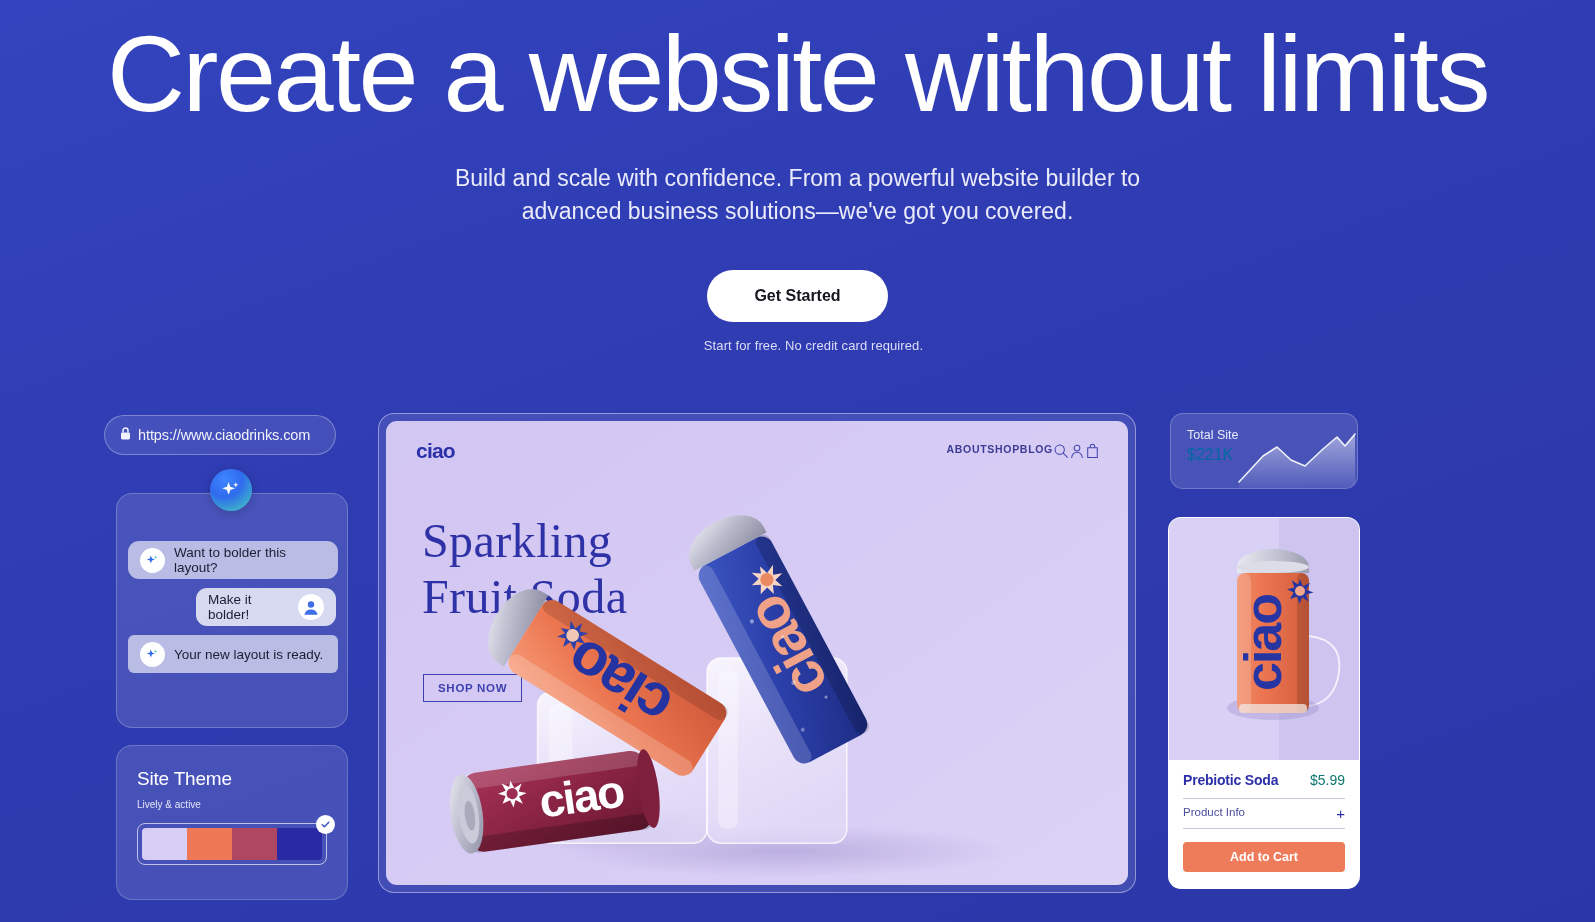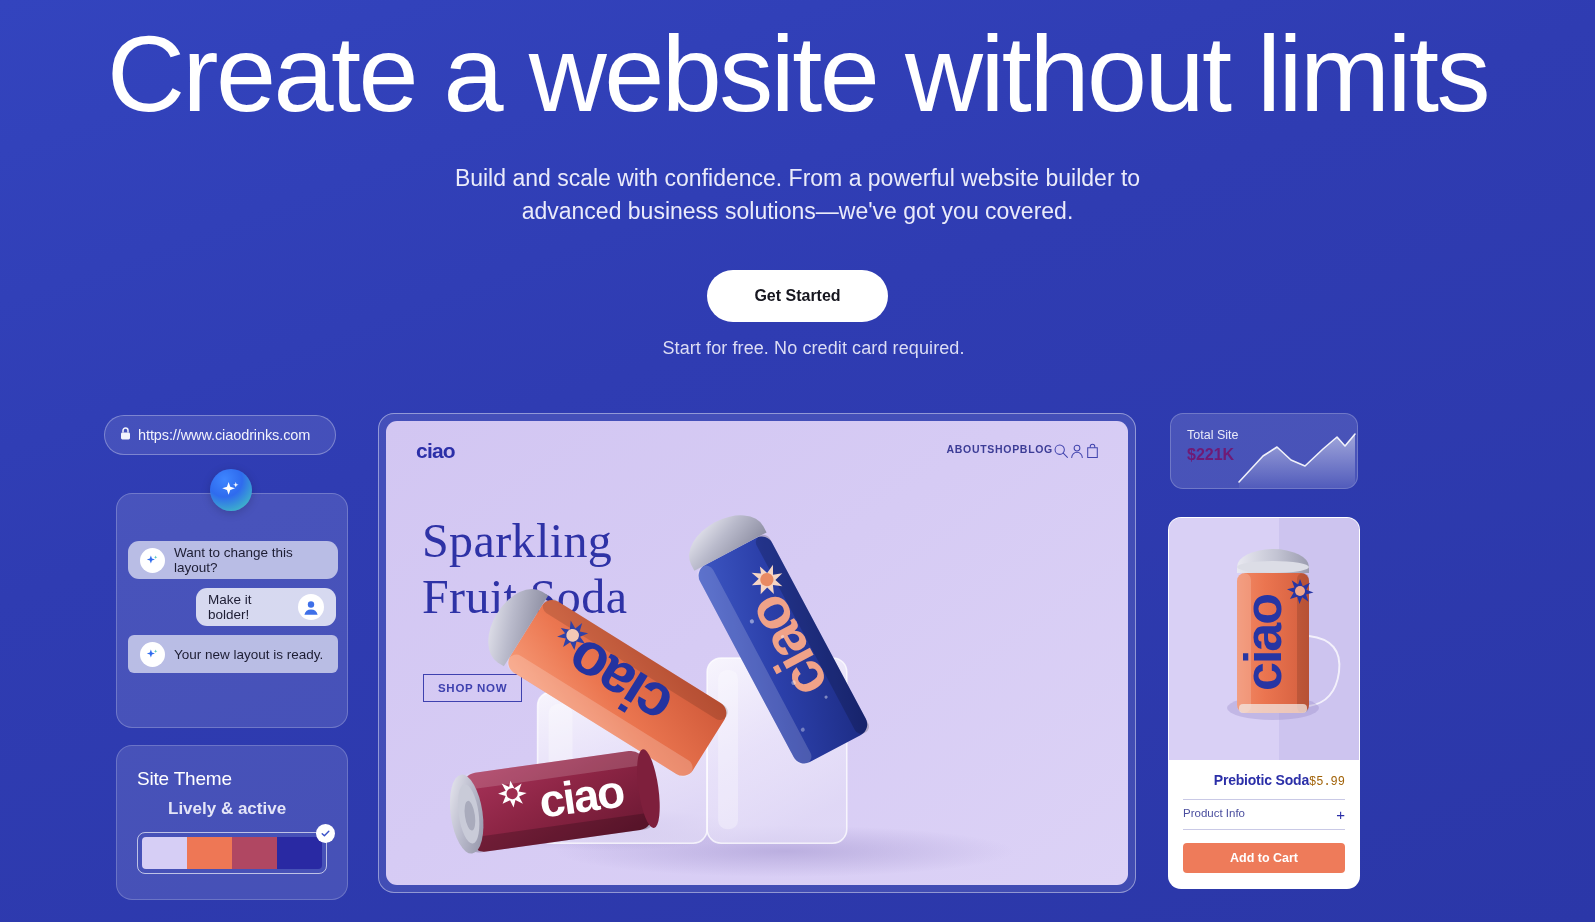--- a/index.html
+++ b/index.html
@@ -39,21 +39,21 @@
     border: none;
     border-radius: 40px;
     padding: 17px 47px;
     font-size: 16px;
     font-weight: 700;
     font-family: "Liberation Sans", sans-serif;
     cursor: pointer;
   }
   .cta-note {
     color: #DCDDF4;
-    font-size: 18px;
+    font-size: 13px;
     margin-top: 16px;
     letter-spacing: .1px;
     margin-left: 32px;
   }
 
   
   .stage { position: absolute; left: 0; top: 405px; width: 1595px; height: 517px; }
 
   
   .url-pill {
@@ -110,21 +110,21 @@
 
   .theme-card {
     position: absolute; left: 116px; top: 340px;
     width: 232px; height: 155px;
     border-radius: 16px;
     background: rgba(255,255,255,0.12);
     border: 1px solid rgba(255,255,255,0.20);
     padding: 22px 20px 0 20px;
   }
   .theme-title { color: #fff; font-size: 19px; font-weight: 400; letter-spacing: -.2px; }
-  .theme-sub { color: #E4E5F7; font-size: 17px; margin-top: 9px; font-weight: 700; margin-left: 31px; }
+  .theme-sub { color: #E4E5F7; font-size: 10px; margin-top: 9px; font-weight: 400; }
   .swatch-frame {
     position: relative;
     margin-top: 13px;
     border: 1.5px solid rgba(255,255,255,0.65);
     border-radius: 8px;
     padding: 4px;
     display: flex; gap: 0; overflow: visible;
     height: 42px;
   }
   .swatch-inner { display:flex; width:100%; height:100%; border-radius:4px; overflow:hidden; }
@@ -188,41 +188,41 @@
   
   .sales-card {
     position: absolute; left: 1170px; top: 8px;
     width: 188px; height: 76px;
     border-radius: 13px;
     background: rgba(255,255,255,0.13);
     border: 1px solid rgba(255,255,255,0.22);
     overflow: hidden;
   }
   .sales-label { position:absolute; left:16px; top:14px; color:#E9EAF9; font-size:12.5px; }
-  .sales-value { position:absolute; left:16px; top:32px; color:#701a75; font-size:16px;font-weight:bold; }
+  .sales-value { position:absolute; left:16px; top:32px; color:#0369a1; font-size:16px; }
   .sales-spark { position:absolute; right:0; bottom:0; }
 
   .product-card {
     position: absolute; left: 1168px; top: 112px;
     width: 192px; height: 372px;
     border-radius: 13px;
     background: #FFFFFF;
     border: 1.5px solid rgba(255,255,255,0.55);
     overflow: hidden;
   }
   .product-img {
     position: relative;
     height: 242px; width: 100%;
     background: linear-gradient(110deg, #D8CEF4 0%, #DCD3F6 52%, #CFC6EF 100%);
     overflow: hidden;
   }
   .product-body { padding: 12px 14px 0 14px; }
-  .product-row { display:flex; align-items:baseline; justify-content:flex-end; }
+  .product-row { display:flex; align-items:baseline; justify-content:space-between; }
   .product-name { color:#2B2FA8; font-size:14px; font-weight:700; letter-spacing:-.2px; }
-  .product-price { color:#a16207; font-size:12px; font-weight:400;font-family:Liberation Mono, monospace; }
+  .product-price { color:#0f766e; font-size:14px; font-weight:400; }
   .product-info {
     margin-top: 10px;
     border-top: 1px solid #C9C9E6;
     border-bottom: 1px solid #C9C9E6;
     padding: 7px 0 7px 0;
     display:flex; justify-content:space-between;
     color:#4A4E9E; font-size:11.5px;
   }
   .plus { color:#2B2FA8; font-size:15px; line-height:1; }
   .add-cart {
@@ -271,21 +271,21 @@
         </svg>
       </div>
 
       <div class="bubble ai b1">
         <span class="spark-chip">
           <svg width="15" height="15" viewBox="0 0 24 24">
             <path d="M9.4 3.8 L11.1 8.6 L15.9 10.3 L11.1 12 L9.4 16.8 L7.7 12 L2.9 10.3 L7.7 8.6 Z" fill="#2F6BEE"></path>
             <path d="M17 4 L17.7 6 L19.7 6.7 L17.7 7.4 L17 9.4 L16.3 7.4 L14.3 6.7 L16.3 6 Z" fill="#52C6BE"></path>
           </svg>
         </span>
-        <span>Want to change this layout?</span>
+        <span>Want to bolder this layout?</span>
       </div>
 
       <div class="bubble user b2">
         <span>Make it bolder!</span>
         <span class="avatar-chip">
           <svg width="22" height="22" viewBox="0 0 24 24">
             <circle cx="12" cy="12" r="11" fill="#fff"></circle>
             <circle cx="12" cy="9.2" r="3.5" fill="#3E6FE8"></circle>
             <path d="M4.8 20.4a7.4 7.4 0 0 1 14.4 0Z" fill="#3E6FE8"></path>
           </svg>

